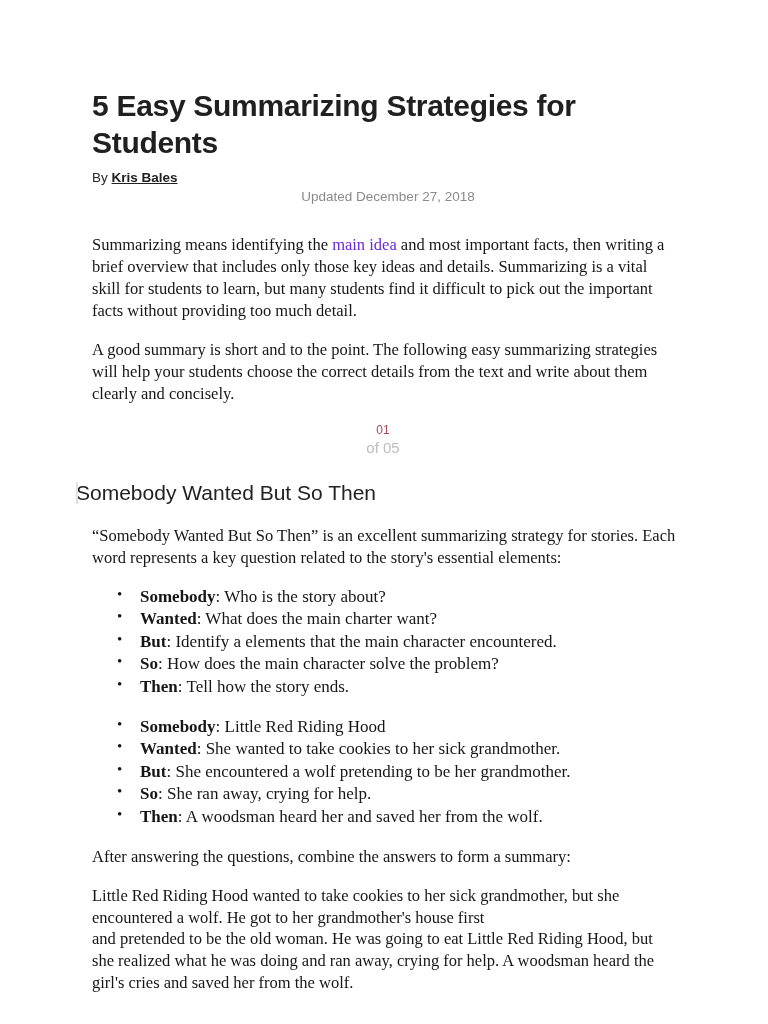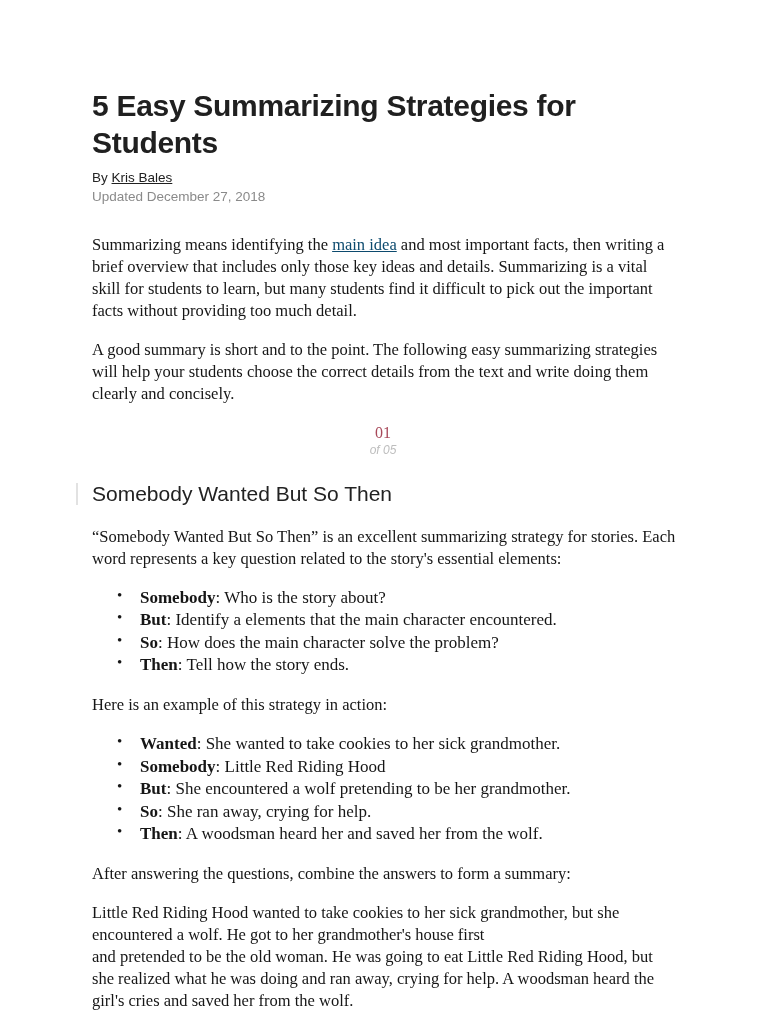--- a/index.html
+++ b/index.html
@@ -36,73 +36,71 @@
     max-width: 540px;
   }
   .byline {
     font-family: "Liberation Sans", "DejaVu Sans", sans-serif;
     font-size: 13.5px;
     line-height: 1.35;
     color: #262626;
     margin: 0;
   }
   .byline .author {
-    font-weight: normal;
+    font-weight: bold;
     text-decoration: underline;
     color: #202020;
   }
   .updated {
     font-family: "Liberation Sans", "DejaVu Sans", sans-serif;
     font-size: 13.5px;
     line-height: 1.4;
     color: #8a8a8a;
     margin: 1px 0 0 0;
+    text-align: center;
   }
 
   
   .para {
     font-size: 16.5px;
     line-height: 1.33;
     color: #161616;
     margin: 0 0 17px 0;
     max-width: 585px;
   }
   .para.lead { margin-top: 27px; }
   .inline-link {
-    color: #0c4a6e;
-    text-decoration: underline;
+    color: #6d28d9;
   }
 
   
   .slide-counter {
     text-align: center;
     margin: 18px 0 0 0;
     padding-right: 10px;
   }
   .slide-counter .num {
     display: block;
-    font-family: Liberation Serif, serif;
-    font-size: 16px;
+    font-family: Liberation Sans, sans-serif;
+    font-size: 12px;
     line-height: 1.25;
     color: #a8495a;
   }
   .slide-counter .of {
     display: block;
     font-family: "Liberation Sans", "DejaVu Sans", sans-serif;
-    font-size: 12px;
+    font-size: 15px;
     line-height: 1.3;
     color: #bdbdbd;
-    font-style: italic;
   }
 
   
   .section-head {
     position: relative;
     margin: 22px 0 18px -16px;
-    padding-left: 16px;
   }
   .section-rule {
     position: absolute;
     left: 0;
     top: 3px;
     bottom: 3px;
     width: 2px;
     background: #e2e2e2;
   }
   .section-head h2 {
@@ -154,57 +152,59 @@
     <span>By</span>
     <span class="author">Kris Bales</span>
   </p>
 
   <p class="updated">Updated December 27, 2018</p>
 
   <p class="para lead">
     <span>Summarizing means identifying the </span><span class="inline-link">main idea</span><span> and most important facts, then writing a brief overview that includes only those key ideas and details. Summarizing is a vital skill for students to learn, but many students find it difficult to pick out the important facts without providing too much detail.</span>
   </p>
 
-  <p class="para">A good summary is short and to the point. The following easy summarizing strategies will help your students choose the correct details from the text and write doing them clearly and concisely.</p>
+  <p class="para">A good summary is short and to the point. The following easy summarizing strategies will help your students choose the correct details from the text and write about them clearly and concisely.</p>
 
   <div class="slide-counter">
     <span class="num">01</span>
     <span class="of">of 05</span>
   </div>
 
   <div class="section-head">
     <span class="section-rule"></span>
     <h2>Somebody Wanted But So Then</h2>
   </div>
 
   <p class="para">“Somebody Wanted But So Then” is an excellent summarizing strategy for stories. Each word represents a key question related to the story's essential elements:</p>
 
   <ul class="bullets">
     <li>
       <span class="term">Somebody</span><span>: Who is the story about?</span>
     </li>
     <li>
+      <span class="term">Wanted</span><span>: What does the main charter want?</span>
+    </li>
+    <li>
       <span class="term">But</span><span>: Identify a elements that the main character encountered.</span>
     </li>
     <li>
       <span class="term">So</span><span>: How does the main character solve the problem?</span>
     </li>
     <li>
       <span class="term">Then</span><span>: Tell how the story ends.</span>
     </li>
   </ul>
 
-  <p class="para">Here is an example of this strategy in action:</p>
 
   <ul class="bullets">
     <li>
+      <span class="term">Somebody</span><span>: Little Red Riding Hood</span>
+    </li>
+    <li>
       <span class="term">Wanted</span><span>: She wanted to take cookies to her sick grandmother.</span>
-    </li>
-    <li>
-      <span class="term">Somebody</span><span>: Little Red Riding Hood</span>
     </li>
     <li>
       <span class="term">But</span><span>: She encountered a wolf pretending to be her grandmother.</span>
     </li>
     <li>
       <span class="term">So</span><span>: She ran away, crying for help.</span>
     </li>
     <li>
       <span class="term">Then</span><span>: A woodsman heard her and saved her from the wolf.</span>
     </li>

